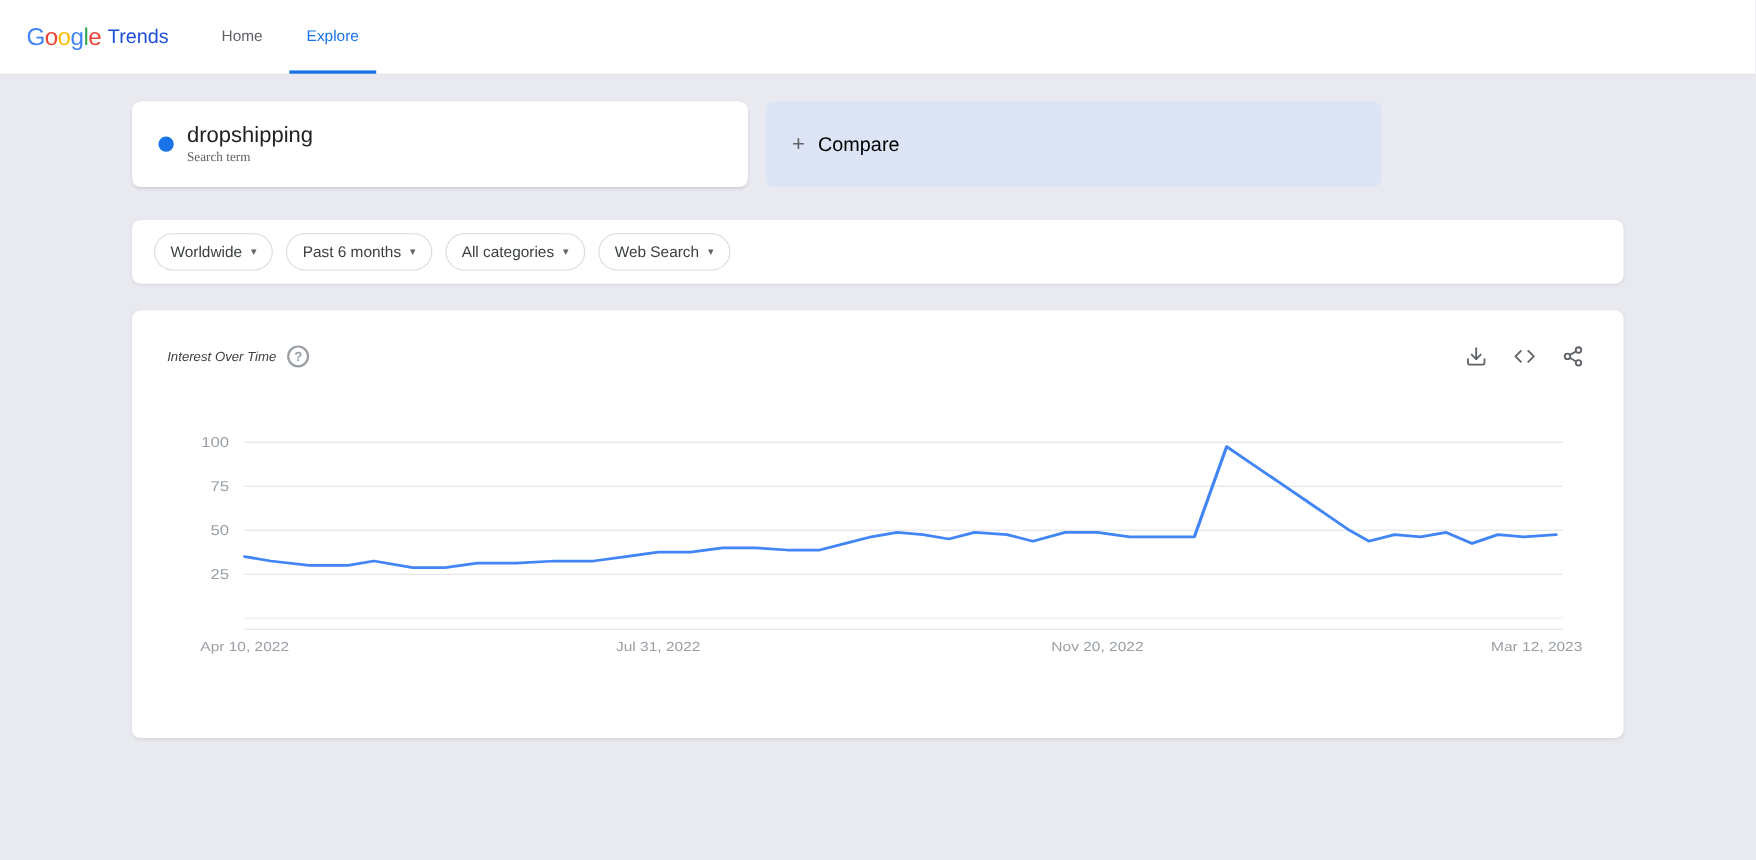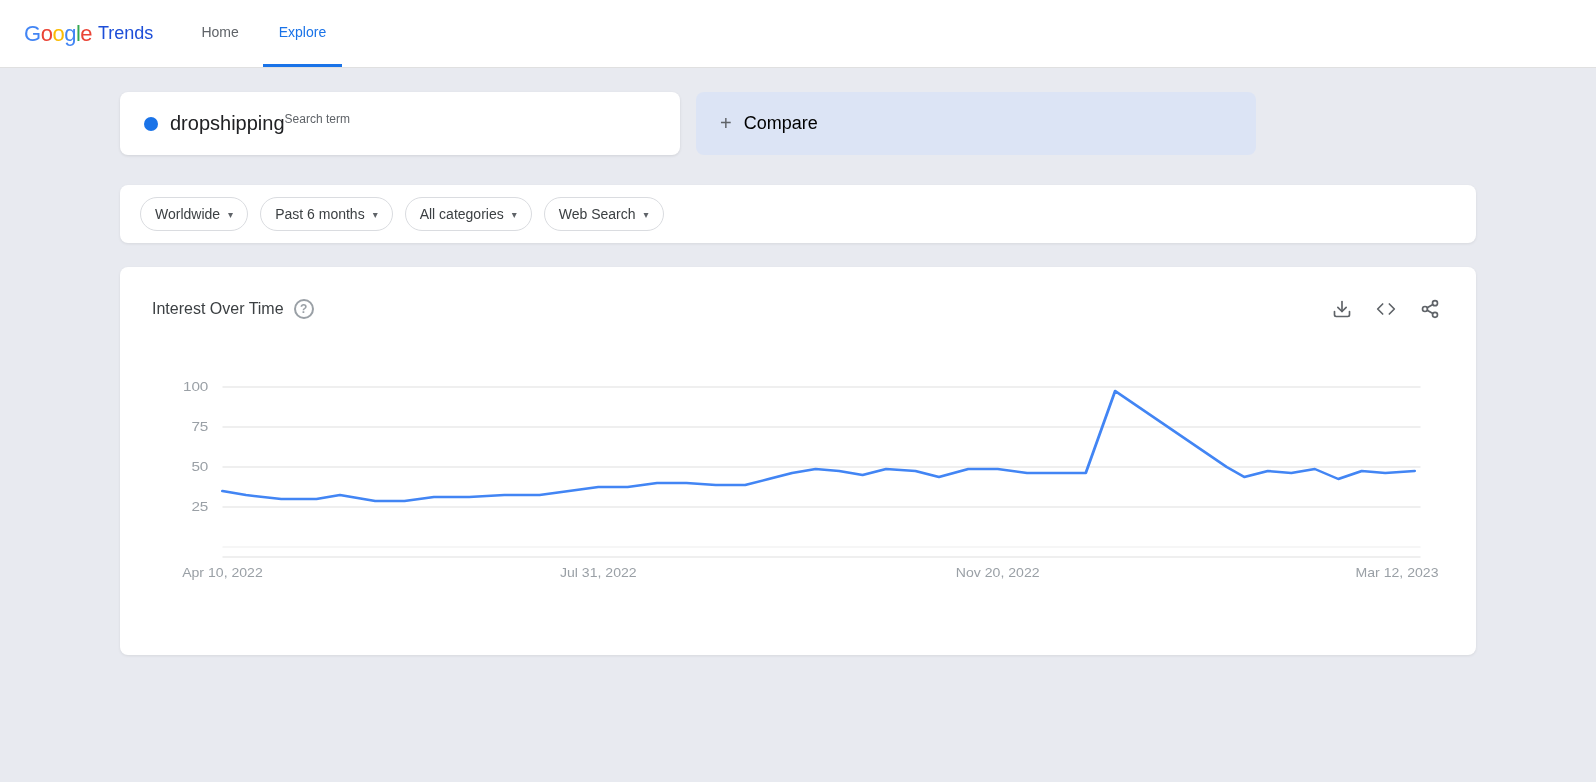--- a/index.html
+++ b/index.html
@@ -94,30 +94,32 @@
     }
     .search-dot {
       width: 14px;
       height: 14px;
       border-radius: 50%;
       background: #1a73e8;
       flex-shrink: 0;
     }
     .search-term-info {
       display: flex;
+      flex-direction: column;
       justify-content: center;
     }
     .search-term-name {
       font-size: 20px;
       font-weight: 400;
       color: #202124;
     }
     .search-term-type {
       font-size: 12px;
       color: #5f6368;
+      font-family: Liberation Serif, serif;
     }
     .compare-box {
       flex: 1;
       background: #dce4f5;
       border-radius: 8px;
       padding: 20px 24px;
       display: flex;
       align-items: center;
       gap: 12px;
       cursor: pointer;
@@ -176,23 +178,24 @@
       align-items: center;
       justify-content: space-between;
       margin-bottom: 24px;
     }
     .chart-title-area {
       display: flex;
       align-items: center;
       gap: 10px;
     }
     .chart-title {
-      font-size: 16px;
+      font-size: 12px;
       font-weight: 500;
       color: #3c4043;
+      font-style: italic;
     }
     .help-icon {
       width: 20px;
       height: 20px;
       border: 2px solid #9aa0a6;
       border-radius: 50%;
       display: flex;
       align-items: center;
       justify-content: center;
       font-size: 12px;

